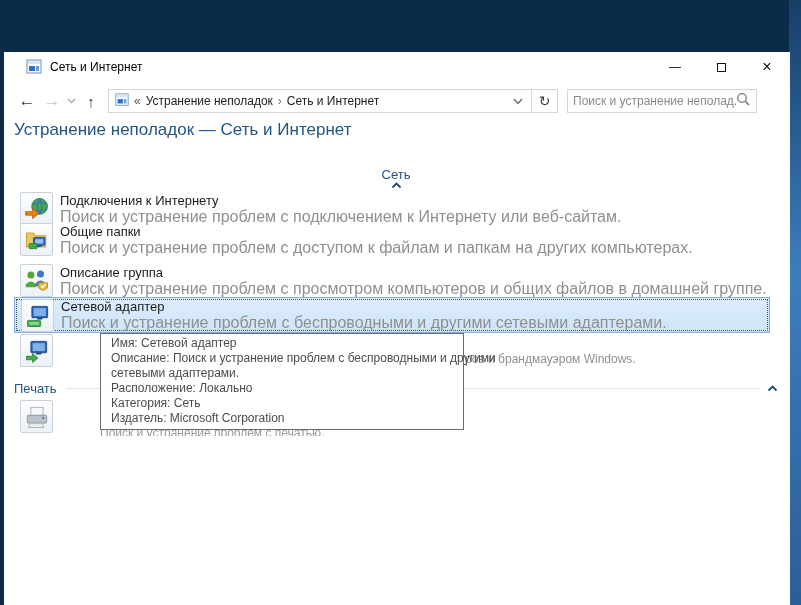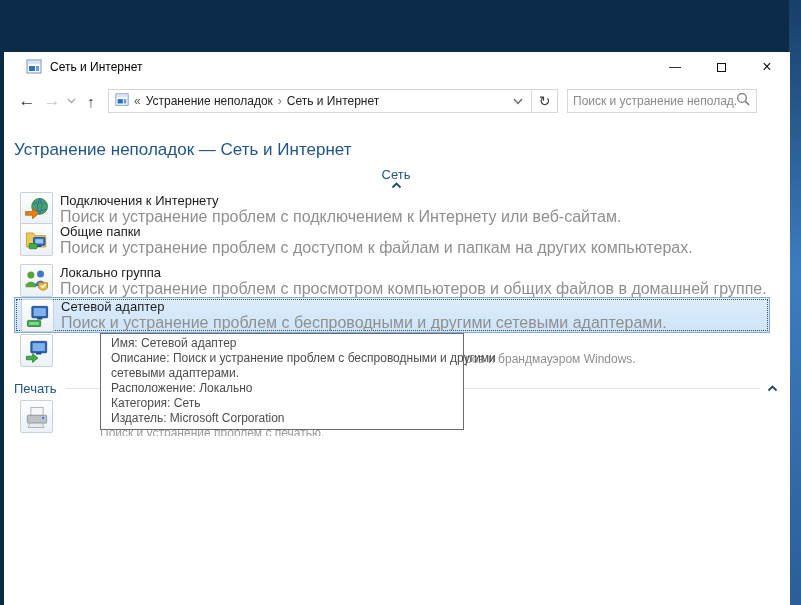--- a/index.html
+++ b/index.html
@@ -52,21 +52,21 @@
   .searchbox {
     width:190px; height:24px; border:1px solid #D6D6D6; background:#fff;
     display:flex; align-items:center; margin-left:9px; padding:0 5px;
   }
   .searchbox input {
     flex:1; border:none; outline:none; font-family:"Liberation Sans",sans-serif;
     font-size:12px; color:#333; min-width:0;
   }
   .searchbox input::placeholder { color:#8A8A8A; }
   
-  .page-title { position:absolute; left:10px; top:88px; font-size:17px; color:#215686; }
+  .page-title { position:absolute; left:10px; top:68px; font-size:17px; color:#215686; }
   .section-row {
     position:absolute; left:10px; right:12px; height:18px;
     display:flex; align-items:center;
   }
   .section-label { font-size:13px; color:#215686; white-space:nowrap; }
   .section-rule { flex:1; height:1px; background:#E4E4E4; margin:0 7px 0 9px; }
   .sec-net { top:115px;flex-direction:column; }
   .sec-print { top:327px; }
   
   .trouble-item { position:absolute; left:10px; right:20px; height:36px; }
@@ -218,21 +218,21 @@
       <span class="item-icon">
         <svg width="28" height="28" viewBox="0 0 32 32">
           <circle cx="9" cy="9" r="4" fill="#57A639"></circle>
           <path d="M3 20 Q9 13 15 20 L15 23 L3 23 Z" fill="#57A639"></path>
           <circle cx="20" cy="8" r="4" fill="#3E78C9"></circle>
           <path d="M14 19 Q20 12 26 19 L26 22 L14 22 Z" fill="#3E78C9"></path>
           <path d="M18 18 L28 18 L28 24 Q23 29 18 24 Z" fill="#E9B73C" stroke="#B98A1E"></path>
           <polyline points="20.5,21.5 22.5,23.5 26,19.5" fill="none" stroke="#FFFFFF" stroke-width="1.6"></polyline>
         </svg>
       </span>
-      <div class="item-title">Локально группа</div>
+      <div class="item-title">Описание группа</div>
       <div class="item-desc">Поиск и устранение проблем с просмотром компьютеров и общих файлов в домашней группе.</div>
     </div>
   </div>
 
   <div class="trouble-item it-4 selected">
     <div class="item-inner">
       <span class="item-icon">
         <svg width="28" height="28" viewBox="0 0 32 32">
           <rect x="9" y="5" width="18" height="13" rx="1" fill="#2B62B5" stroke="#1C4680"></rect>
           <rect x="11" y="7" width="14" height="9" fill="#7FB2E8"></rect>

